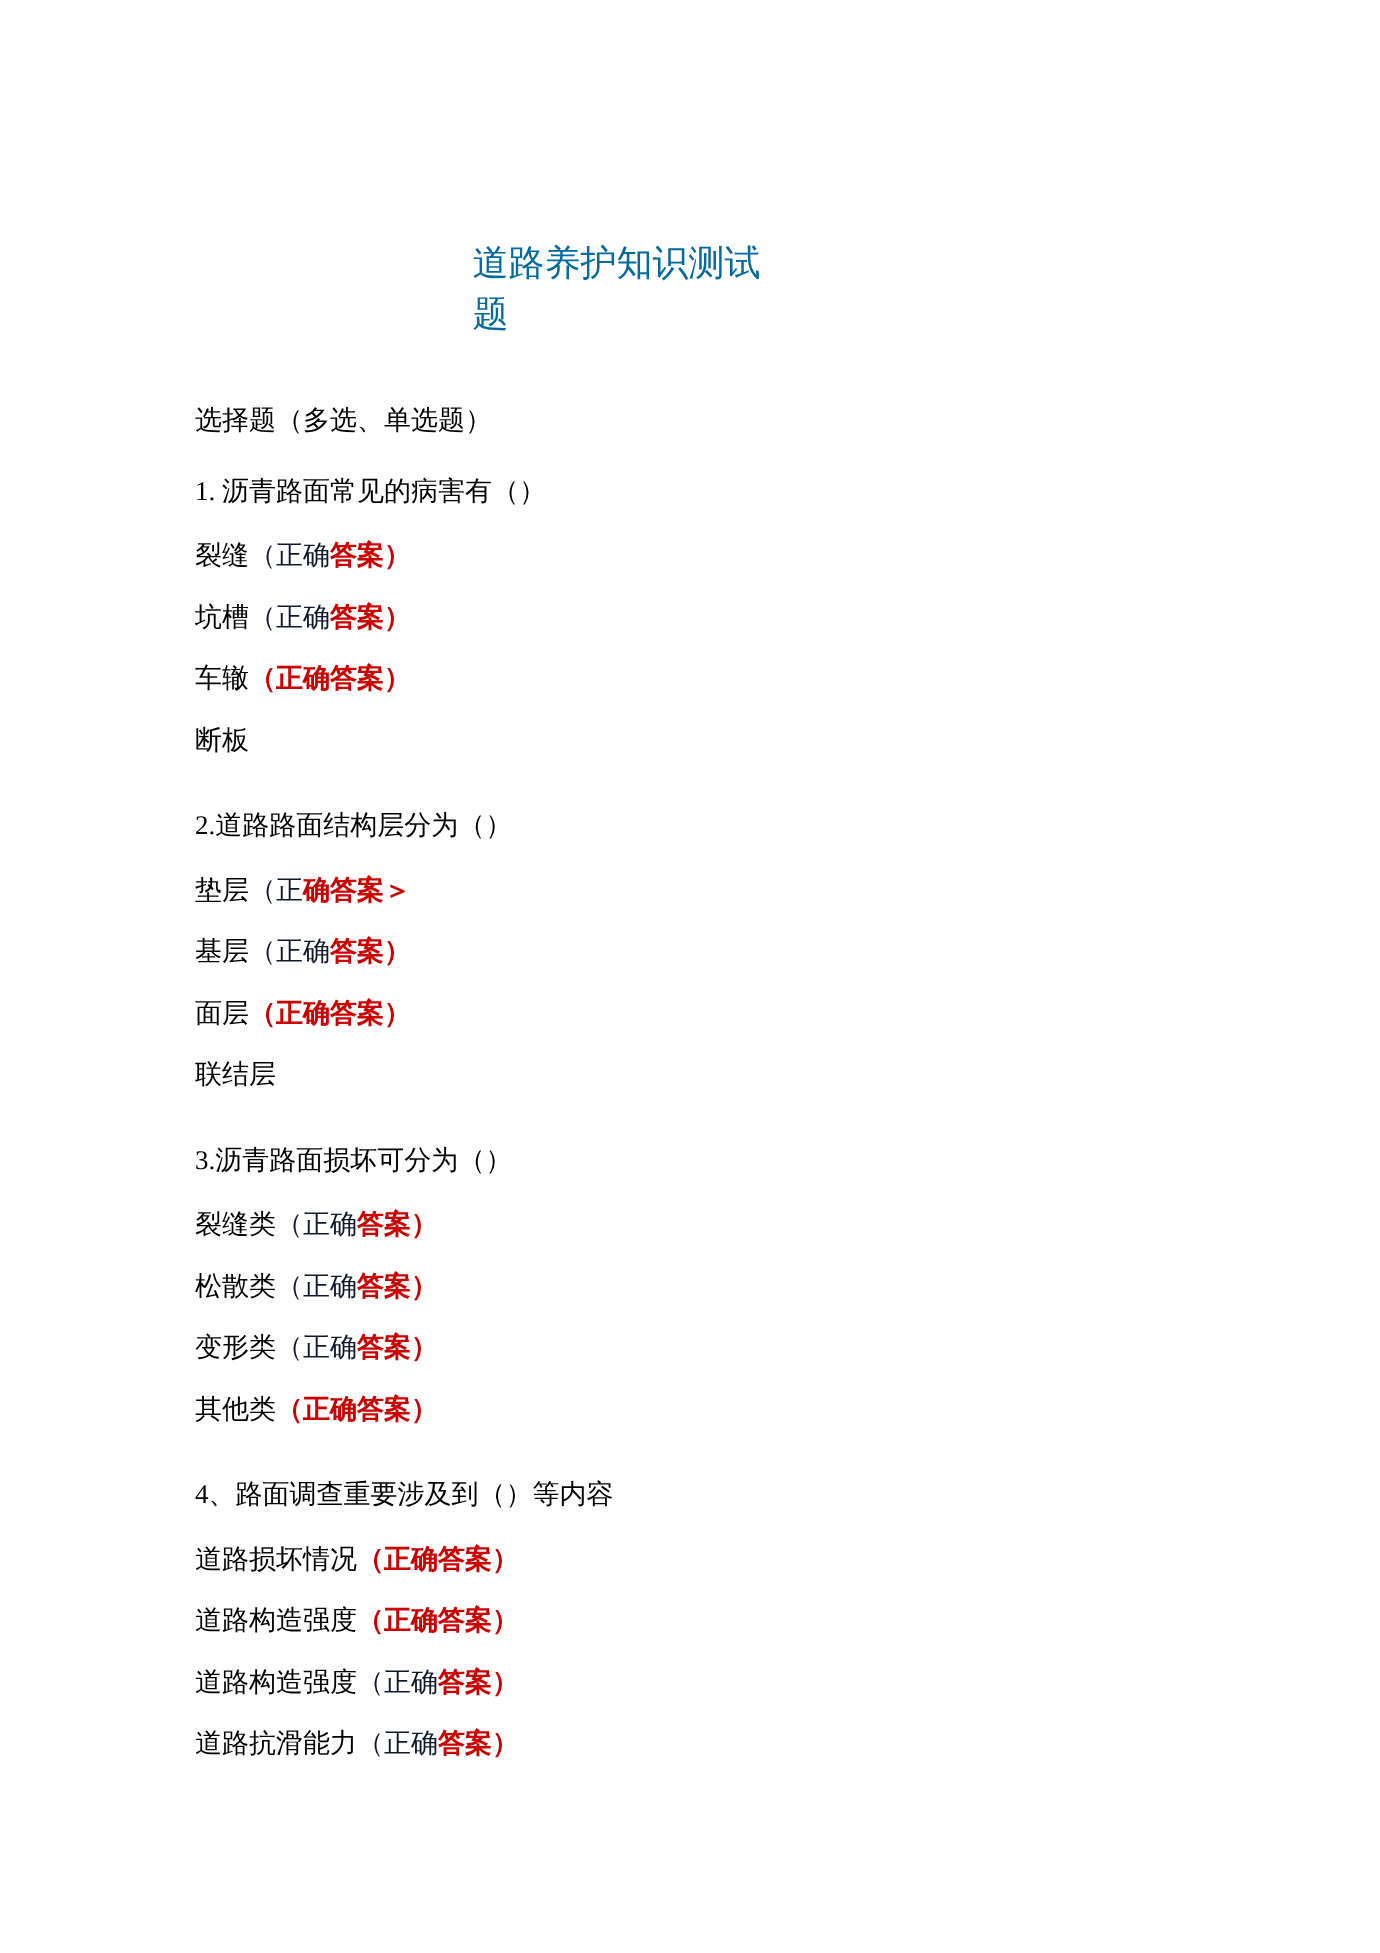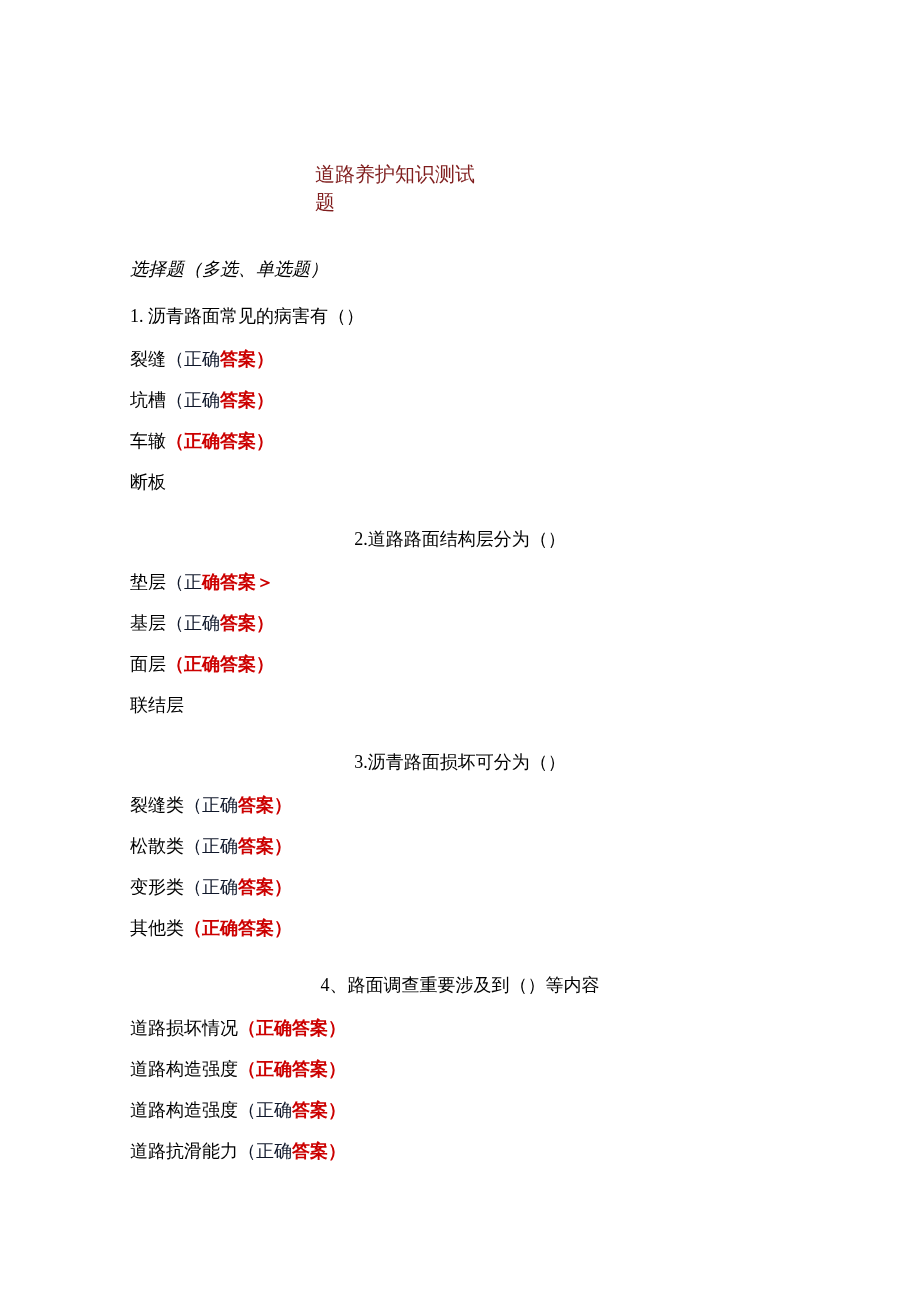--- a/index.html
+++ b/index.html
@@ -15,35 +15,33 @@
       padding: 160px 130px 80px 130px;
       color: #000000;
       font-size: 18px;
       line-height: 1.5;
     }
     .title-block {
       margin-left: 185px;
       margin-bottom: 40px;
     }
     .title-line {
-      font-size: 20px;
-      color: #7f1d1d;
+      font-size: 24px;
+      color: #0369a1;
       line-height: 1.4;
     }
     .section-heading {
       margin-bottom: 18px;
-      font-style: italic;
     }
     .question {
       margin-top: 20px;
       margin-bottom: 16px;
     }
     .question-gap {
       margin-top: 30px;
-      text-align: center;
     }
     .option {
       margin-bottom: 14px;
     }
     .black {
       color: #000000;
       margin-top: 12px;
     }
     .red {
       color: #0f172a;

